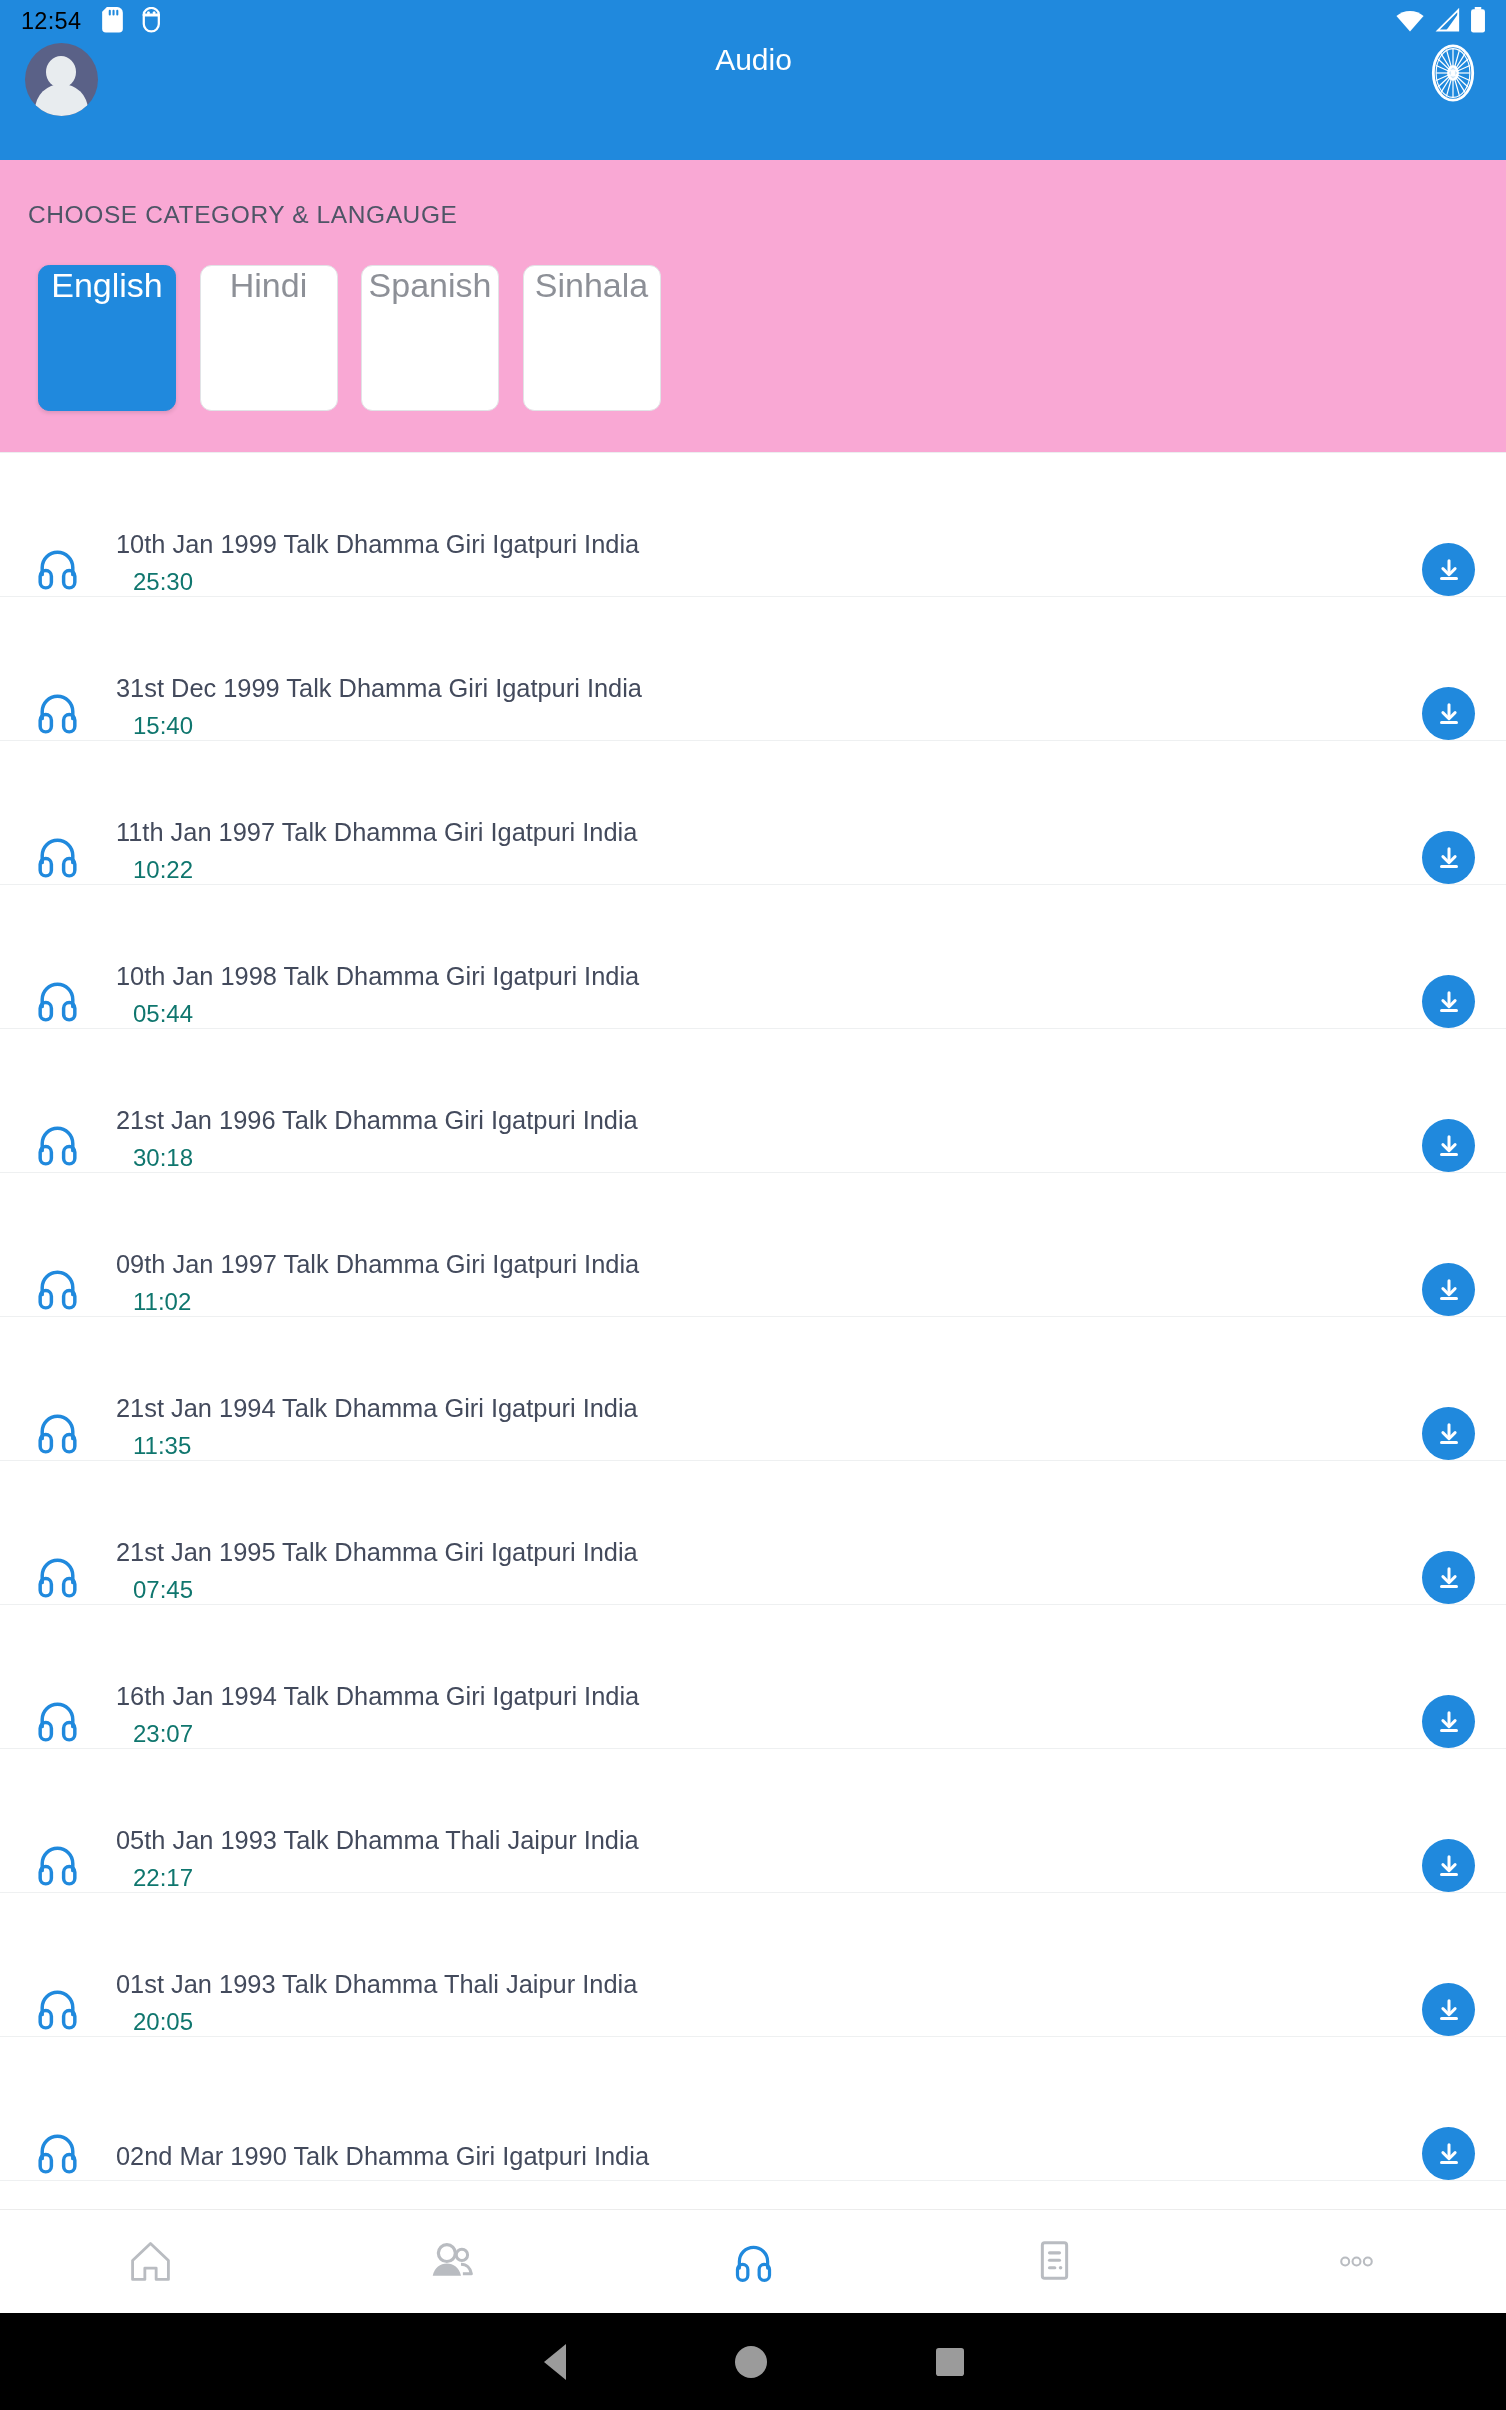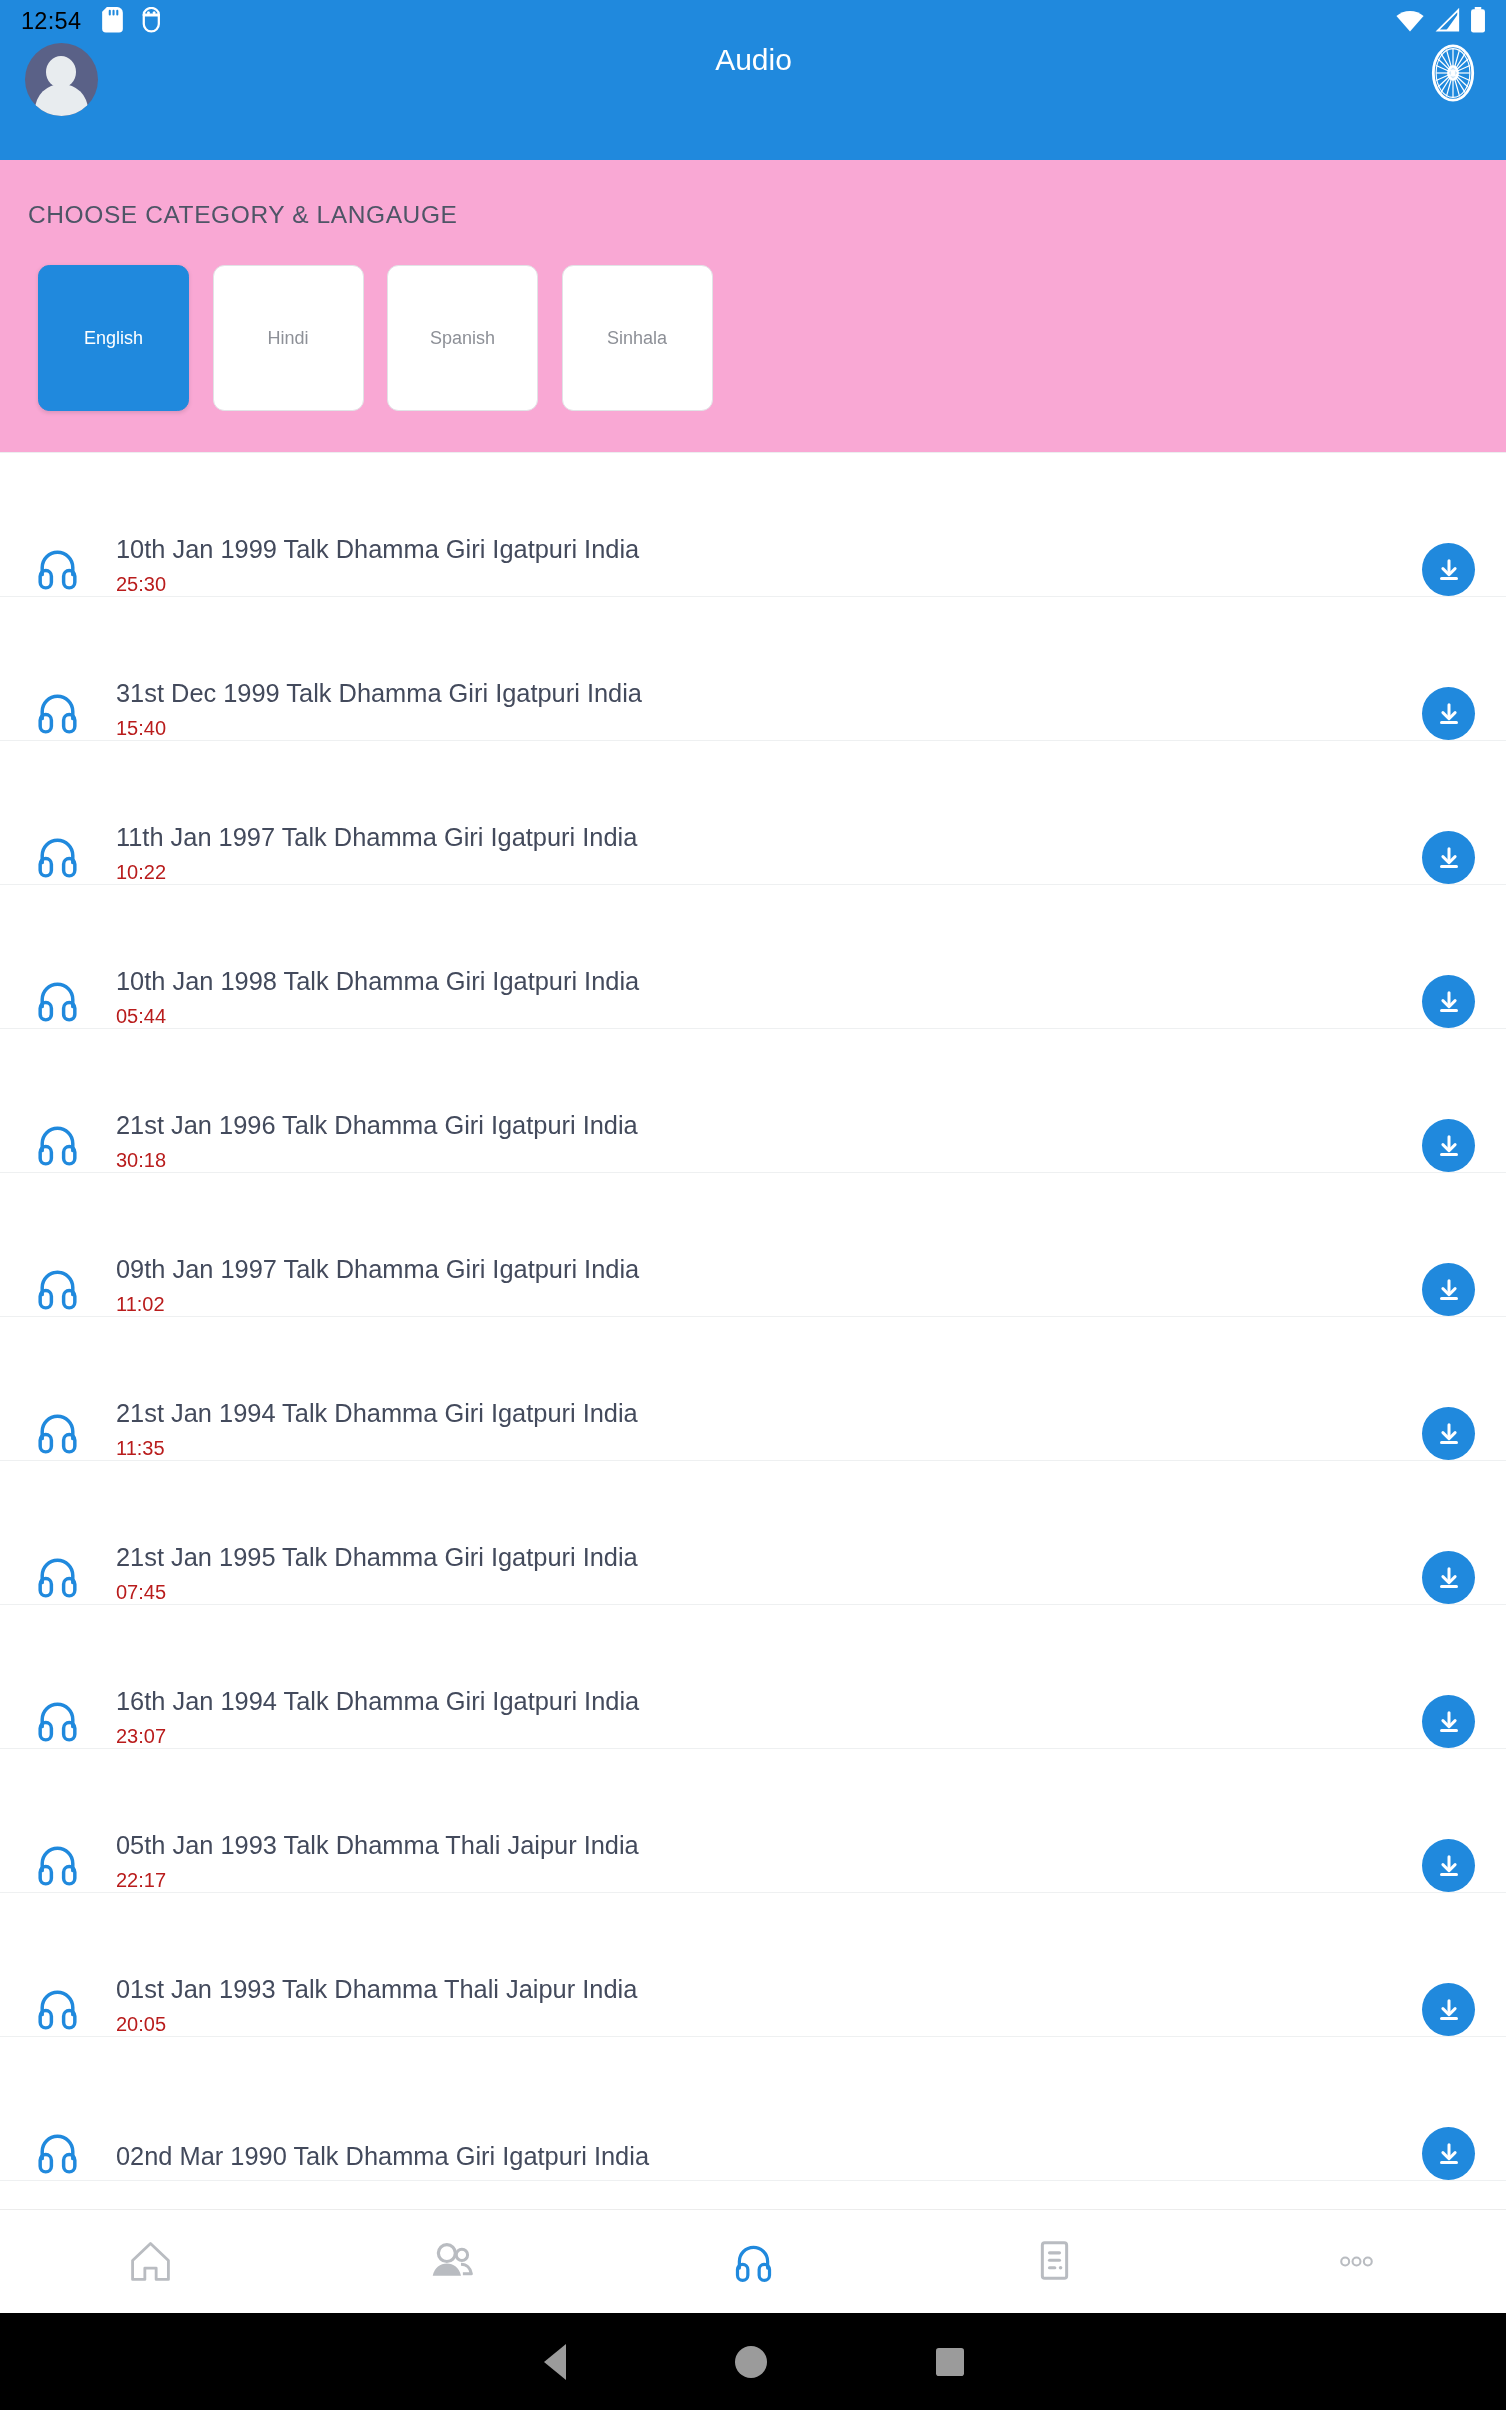--- a/index.html
+++ b/index.html
@@ -60,37 +60,37 @@
   }
   .car-arrow {
     width:56px; height:56px; display:flex; align-items:center; justify-content:center;
     color:#9a9da5; flex:0 0 56px;
   }
   .car-title {
     flex:1; text-align:center; font-size:29px; font-weight:bold; color:#4b5265;
   }
   .langs { display:flex; gap:23.5px; padding:36px 0 0 38px; }
   .lang {
-    width:151px; height:146px; border-radius:11.3px;
-    display:flex; align-items:center; justify-content:center;
-    font-size:18px; color:#8d9097; background:#ffffff;
+    width:138px; height:146px; border-radius:11.3px;
+    display:flex; justify-content:center;
+    font-size:34px; color:#8d9097; background:#ffffff;
     border:0.9px solid #e1e3e6;
   }
   .lang.selected { background:#2089dd; border-color:#2089dd; color:#ffffff; box-shadow:0 1.9px 4.7px rgba(0,0,0,.12); }
 
   
   .list { flex:1 1 auto; overflow:hidden; background:#ffffff; position:relative; }
   .row {
     height:144px; display:flex; align-items:flex-end; padding:0 32px 0 28px;
     border-bottom:0.9px solid #eef0f1; background:#ffffff;
   }
   .row-ico { flex:0 0 58px; width:58px; height:58px; display:flex; align-items:center; justify-content:center; }
   .row-text { flex:1 1 auto; padding-left:30px; min-width:0; }
   .row-title { font-size:25.4px; color:#434a5c; line-height:1.15; white-space:nowrap; }
-  .row-dur { font-size:20px; color:#b91c1c; margin-top:8.5px; }
+  .row-dur { font-size:24px; color:#0f766e; margin-top:8.5px;margin-left:17px; }
   .dl {
     flex:0 0 53px; width:53px; height:53px; border-radius:50%;
     background:#2089dd; display:flex; align-items:center; justify-content:center;
   }
 
   
   .bottomnav {
     flex:0 0 104px; height:104px; background:#ffffff;
     display:flex; align-items:center; border-top:0.9px solid #ececec;
   }

